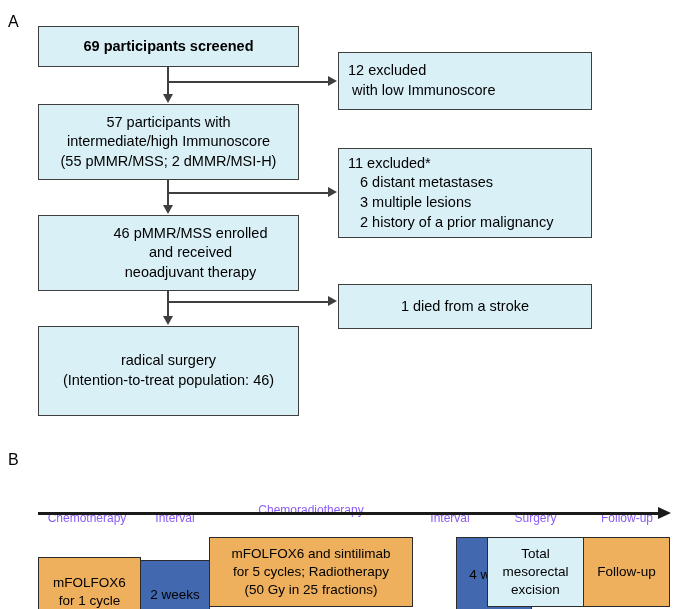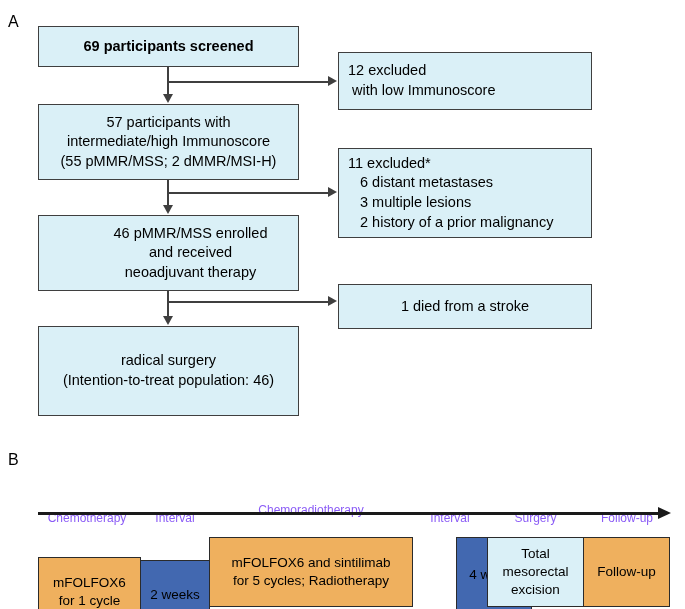--- a/index.html
+++ b/index.html
@@ -195,20 +195,21 @@
   <span class="ln">for 1 cycle</span>
 </div>
 
 <div class="tl-box" style="left:140px; top:537px; width:70px; height:70px; background:#4268b0;margin-top:23px;">
   <span class="ln">2 weeks</span>
 </div>
 
 <div class="tl-box" style="left:209px; top:537px; width:204px; height:70px; background:#efb05e;">
   <span class="ln">mFOLFOX6 and sintilimab</span>
   <span class="ln">for 5 cycles; Radiotherapy</span>
+  <span class="ln">(50 Gy in 25 fractions)</span>
 </div>
 
 <div class="tl-box" style="left:412px; top:537px; width:76px; height:76px; background:#4268b0;margin-left:44px;">
   <span class="ln">4 weeks</span>
 </div>
 
 <div class="tl-box" style="left:487px; top:537px; width:97px; height:70px; background:#daf0f7;">
   <span class="ln">Total</span>
   <span class="ln">mesorectal</span>
   <span class="ln">excision</span>

